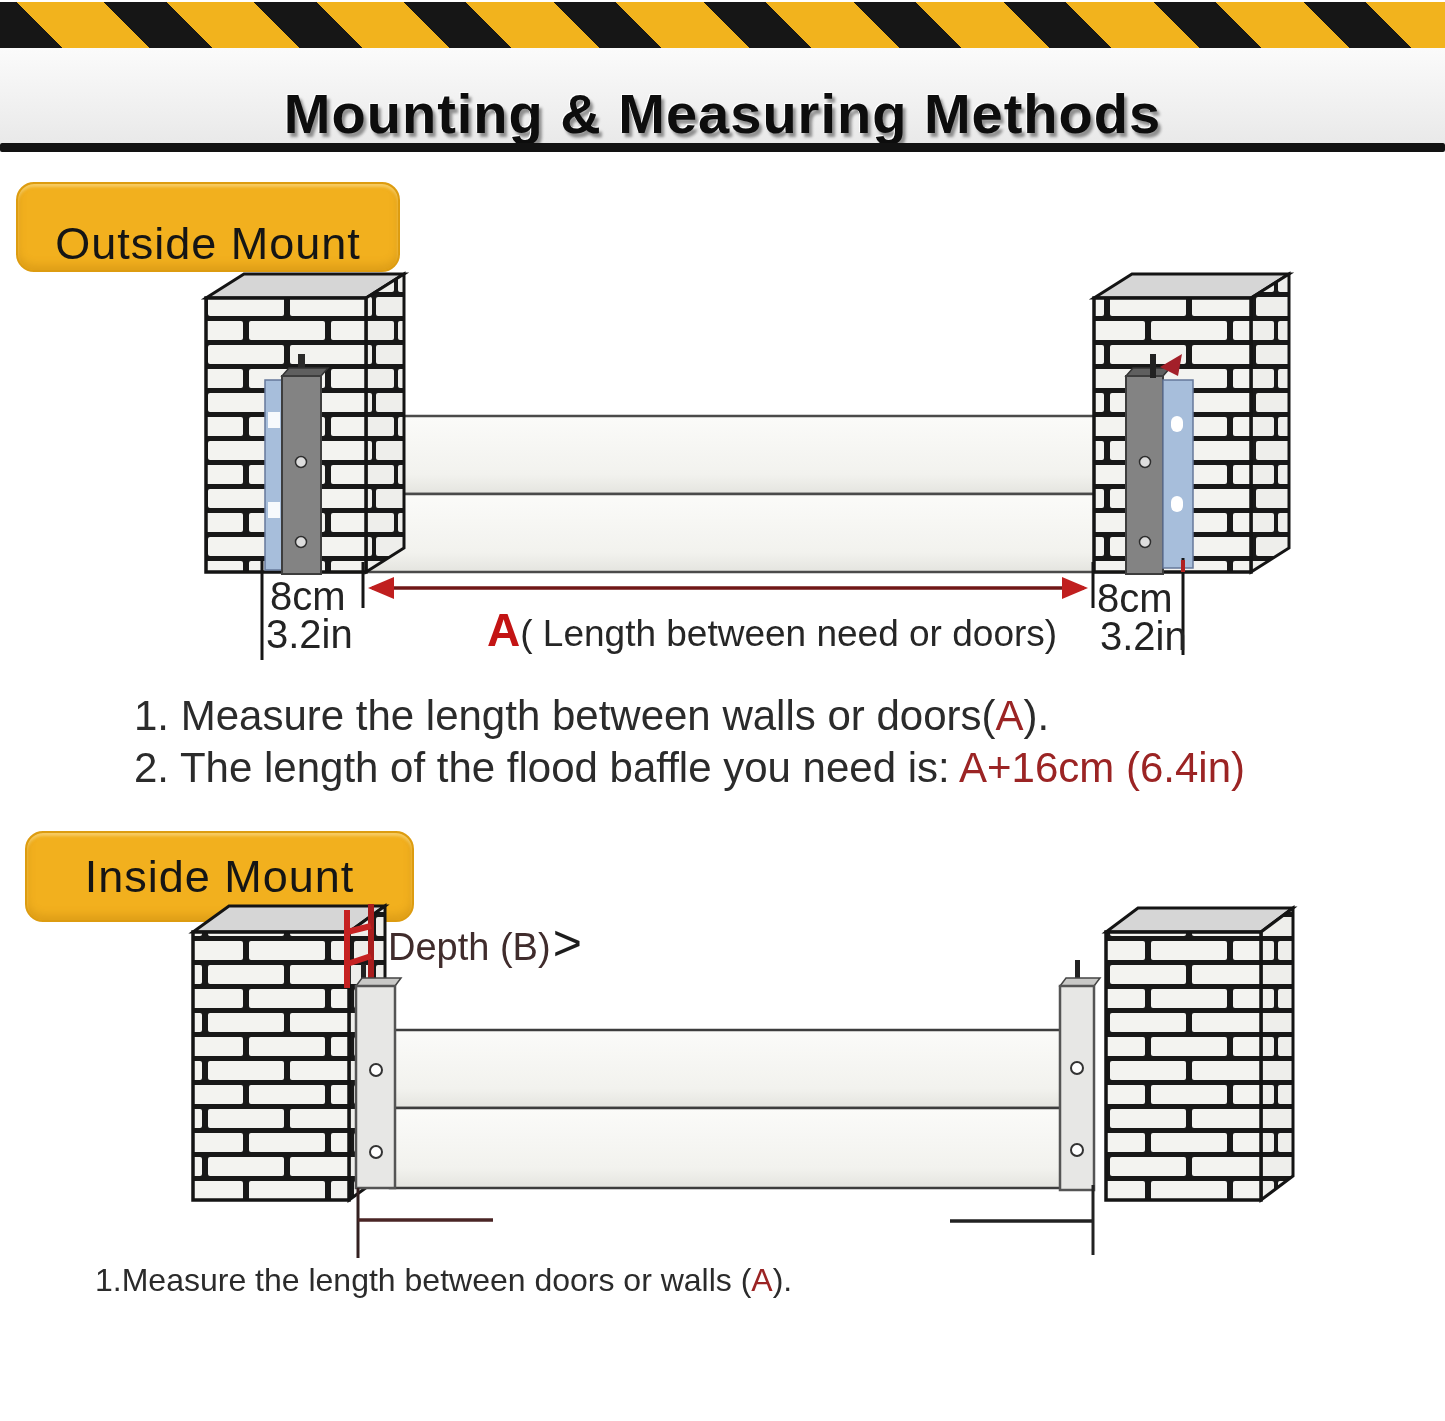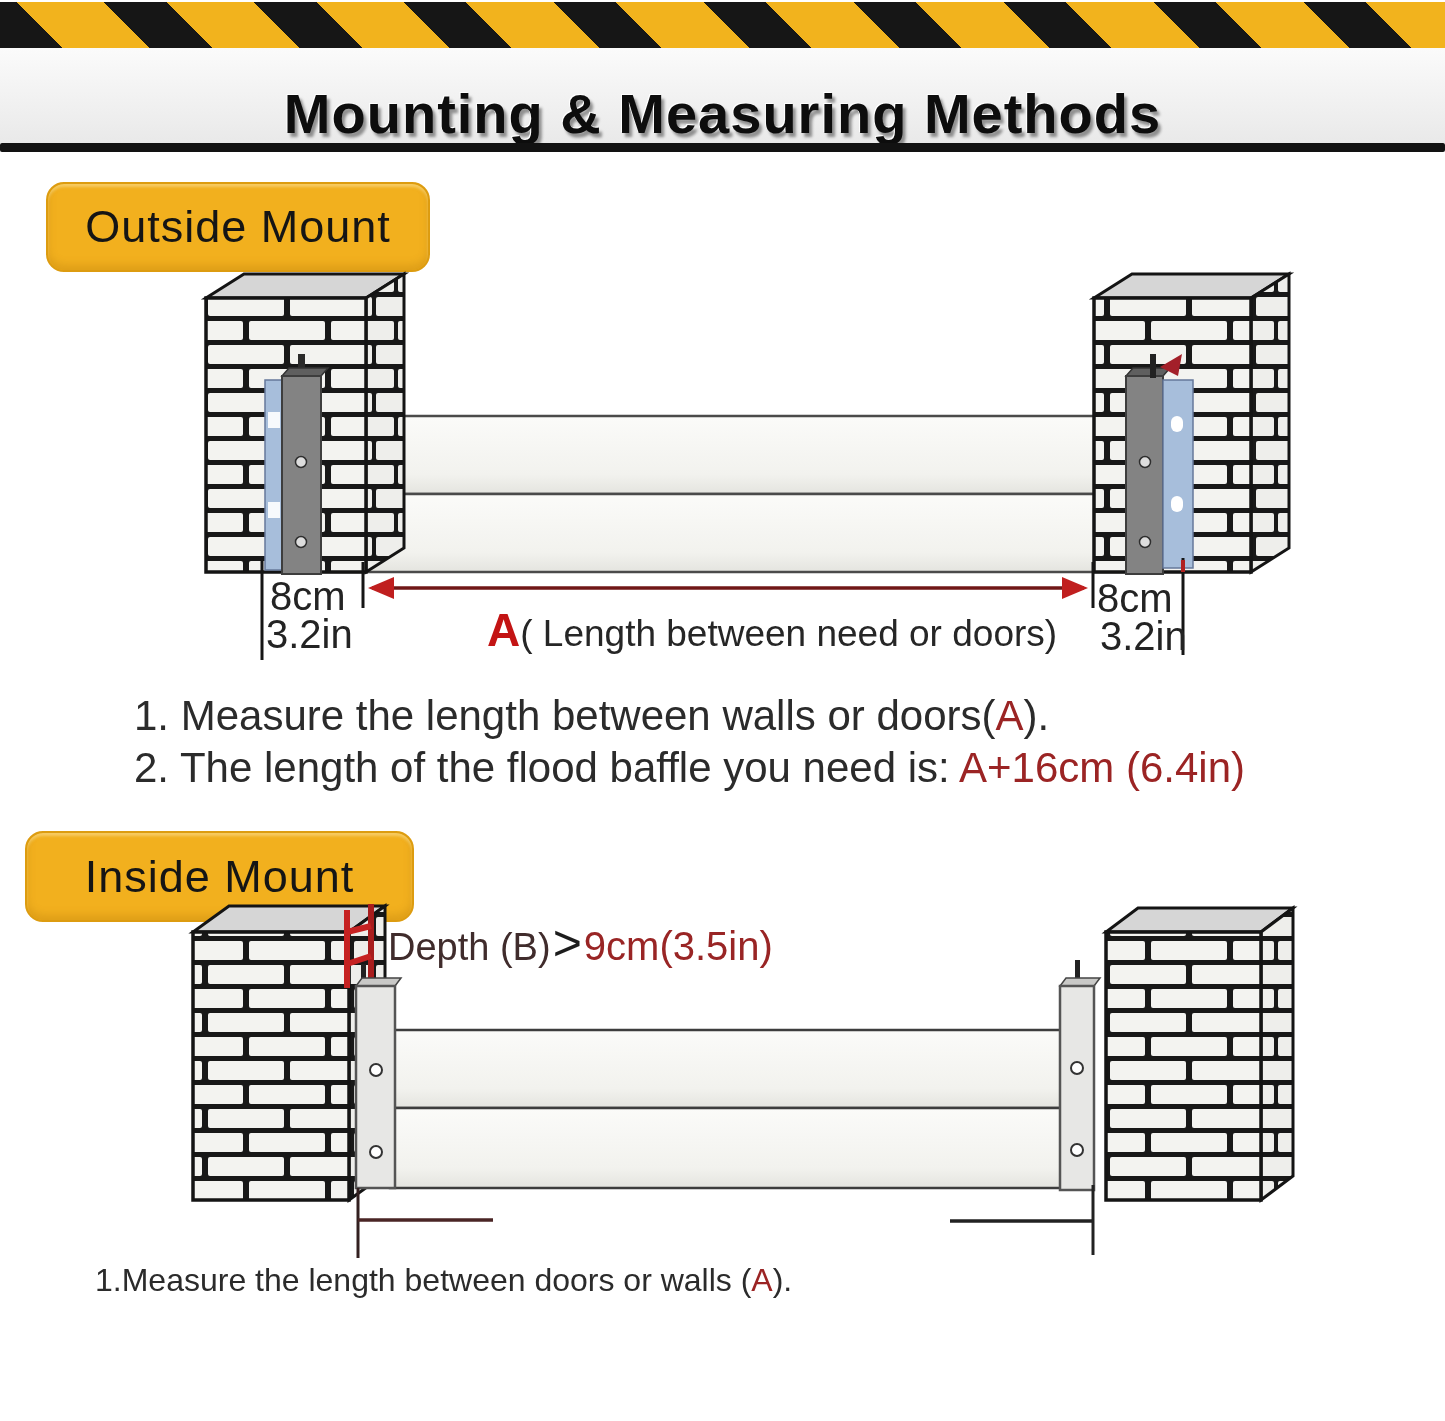--- a/index.html
+++ b/index.html
@@ -24,21 +24,21 @@
     margin-top:36px;
   }
   .black-bar{position:absolute;left:0;top:143px;width:1445px;height:9px;background:#121212;border-radius:2px;}
   
   .badge{
     position:absolute;display:flex;align-items:center;justify-content:center;
     background:#f2b01e;border:2px solid #dd9c10;border-radius:18px;
     box-shadow:inset 0 -5px 8px rgba(150,95,0,.22), inset 0 3px 3px rgba(255,235,170,.5);
     font-size:45px;color:#151515;letter-spacing:1px;
   }
-  .badge-outside{left:46px;top:182px;width:380px;height:86px;}
+  .badge-outside{left:16px;top:182px;width:380px;height:86px;align-items:flex-end;}
   .badge-inside{left:25px;top:811px;width:385px;height:87px;margin-top:20px;}
   
   .diagram{position:absolute;left:0;width:1445px;height:400px;}
   .d1{top:270px;}
   .d2{top:890px;}
   
   .lbl{position:absolute;white-space:nowrap;color:#1f1f1f;}
   .dim{font-size:40px;color:#232323;}
   .d1-left-cm{left:270px;top:574px;}
   .d1-left-in{left:266px;top:612px;}
@@ -214,19 +214,18 @@
       <line x1="358" y1="298" x2="358" y2="368" stroke="#332020" stroke-width="3"></line>
       <line x1="358" y1="330" x2="493" y2="330" stroke="#4a2525" stroke-width="3.5"></line>
       <line x1="950" y1="331" x2="1093" y2="331" stroke="#222222" stroke-width="3.5"></line>
       <line x1="1093" y1="295" x2="1093" y2="365" stroke="#222222" stroke-width="3"></line>
     </g>
   </svg>
 
   <span class="lbl depth-line">
       <span class="depth-label">Depth (B) </span>
       <span class="depth-gt">&gt;</span>
-      <span class="depth-value">9cm(3.5in)</span>
     </span>
 
   <div class="step b-step1"><span>1.Measure the length between doors or walls (</span><span class="red">A</span><span>).</span></div>
   <div class="b-step2"><span>2. Measure the depth (B) of the door frame to be installed. The </span><span class="red">depth (B)</span><span> needs</span><br><span>to be greater than 9cm (3.5in) before the flood protection baffle can be installed.</span></div>
 
 </div>
 
 </body></html>

